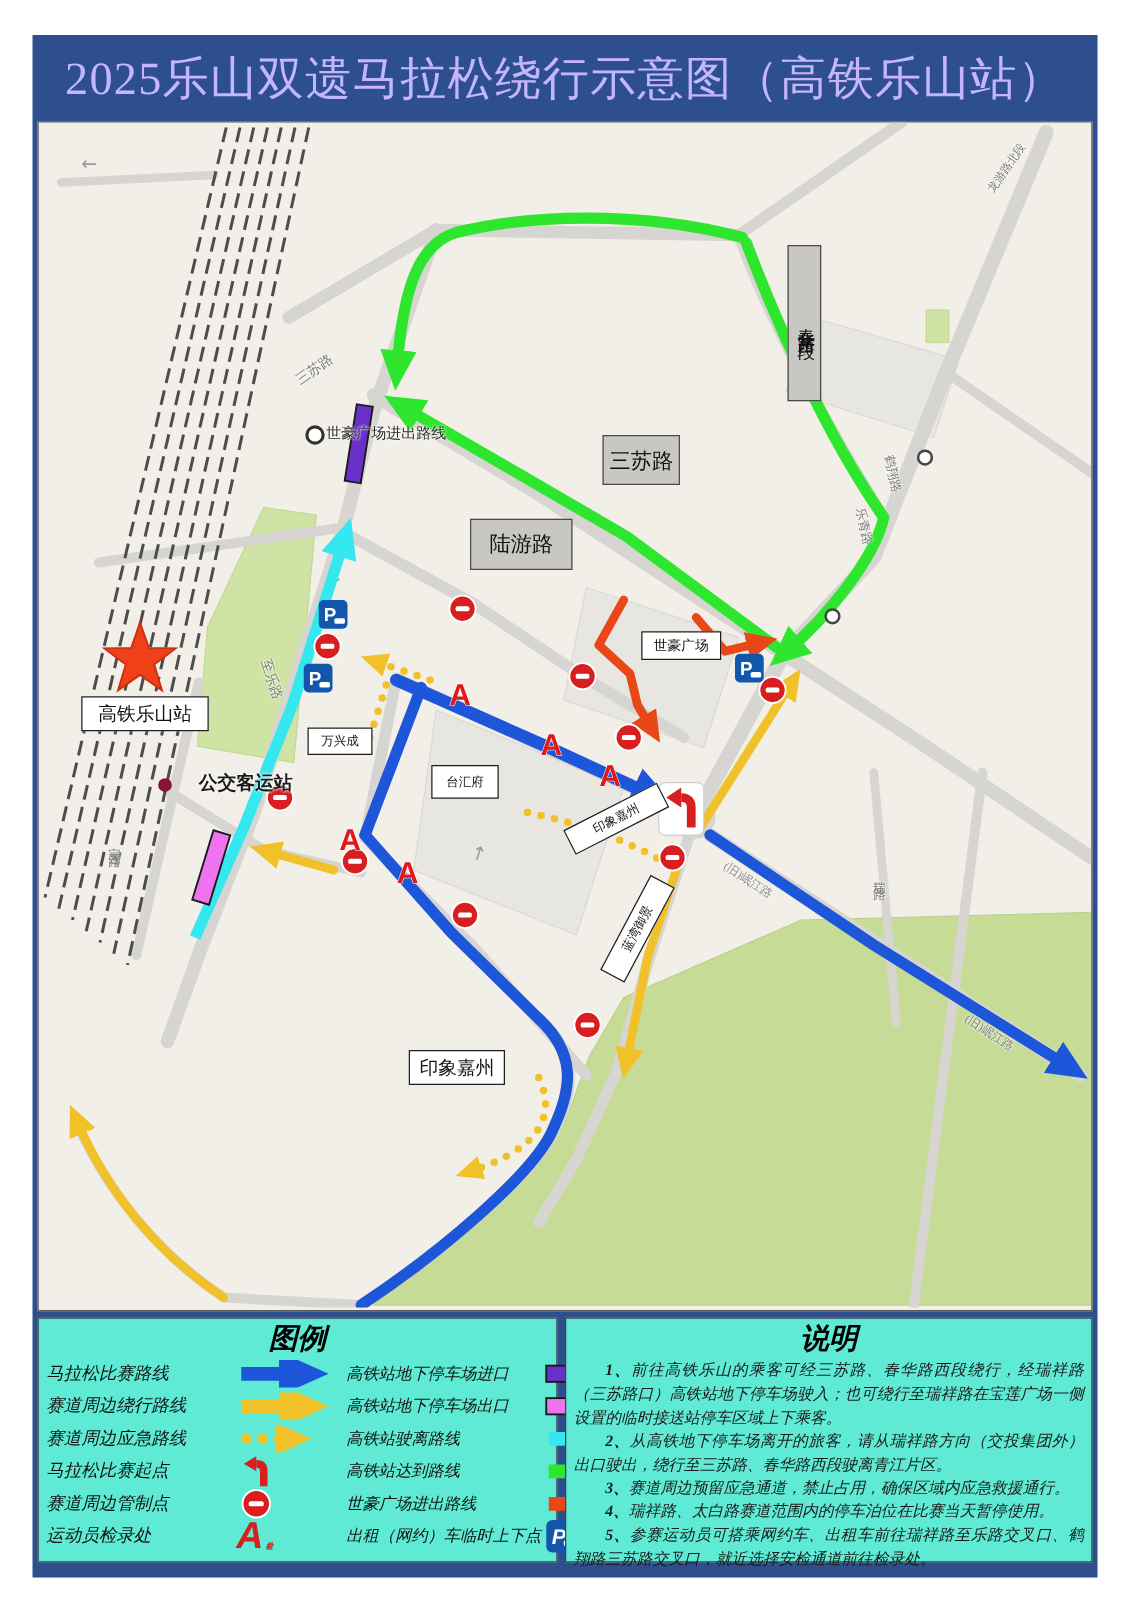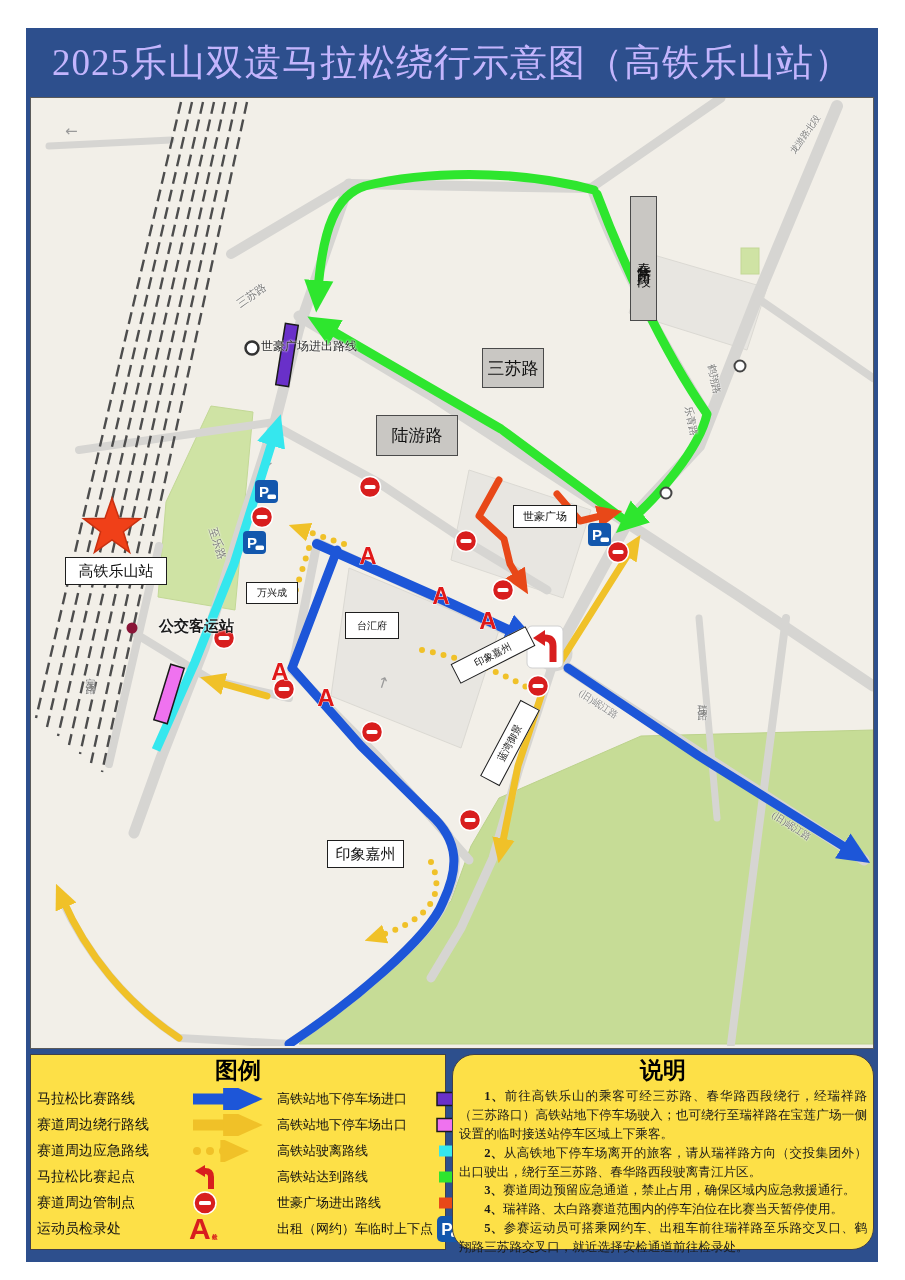--- a/index.html
+++ b/index.html
@@ -6,23 +6,23 @@
   body{width:905px;height:1280px;position:relative;background:#ffffff;
        font-family:"Liberation Serif","DejaVu Serif",serif;}
   #sheet{position:absolute;left:26px;top:28px;width:852px;height:1234px;
          background:#2d4f8d;padding:4px;box-sizing:border-box;}
   #title-bar{height:62px;display:flex;align-items:center;justify-content:center;}
   #title-bar .t{color:#c4b5fd;font-size:37px;font-weight:normal;letter-spacing:1px;white-space:nowrap;}
   #map{position:relative;margin-top:3px;width:842px;height:950px;background:#f2efe8;
        border:1px solid #5a5a5a;box-sizing:content-box;overflow:hidden;}
   #map svg{position:absolute;left:0;top:0;}
   #bottom{display:flex;margin-top:5px;height:196px;}
-  .panel{background:#fde047;border:1.5px solid #40404a;box-sizing:border-box;padding:2px 6px;}
+  .panel{background:#5eead4;border:1.5px solid #40404a;box-sizing:border-box;padding:2px 6px;font-style:italic;}
   #legend-panel{width:416px;margin-right:6px;}
-  #notes-panel{flex:1;border-radius:22px;}
+  #notes-panel{flex:1;}
   .ptitle{text-align:center;font-size:23px;font-weight:bold;color:#000;line-height:28px;}
   .lgrid{display:grid;grid-template-columns:152px 88px 158px 1fr;grid-auto-rows:26px;
          align-items:center;margin-top:1px;}
   .llabel{font-size:14px;color:#111;white-space:nowrap;}
   .rlab{font-size:13px;color:#111;white-space:nowrap;}
   .lsym{display:flex;align-items:center;}
   .legA{font-family:"Liberation Sans",sans-serif;font-weight:bold;font-size:30px;color:#d81e1e;line-height:24px;}
   .legA-side{font-size:6px;color:#d81e1e;writing-mode:vertical-rl;margin-left:1px;line-height:6px;}
   .ntext{margin-top:2px;}
   .ntext p{margin:0;font-size:12.6px;line-height:1.5;color:#1a1a1a;text-indent:2em;text-align:justify;}

